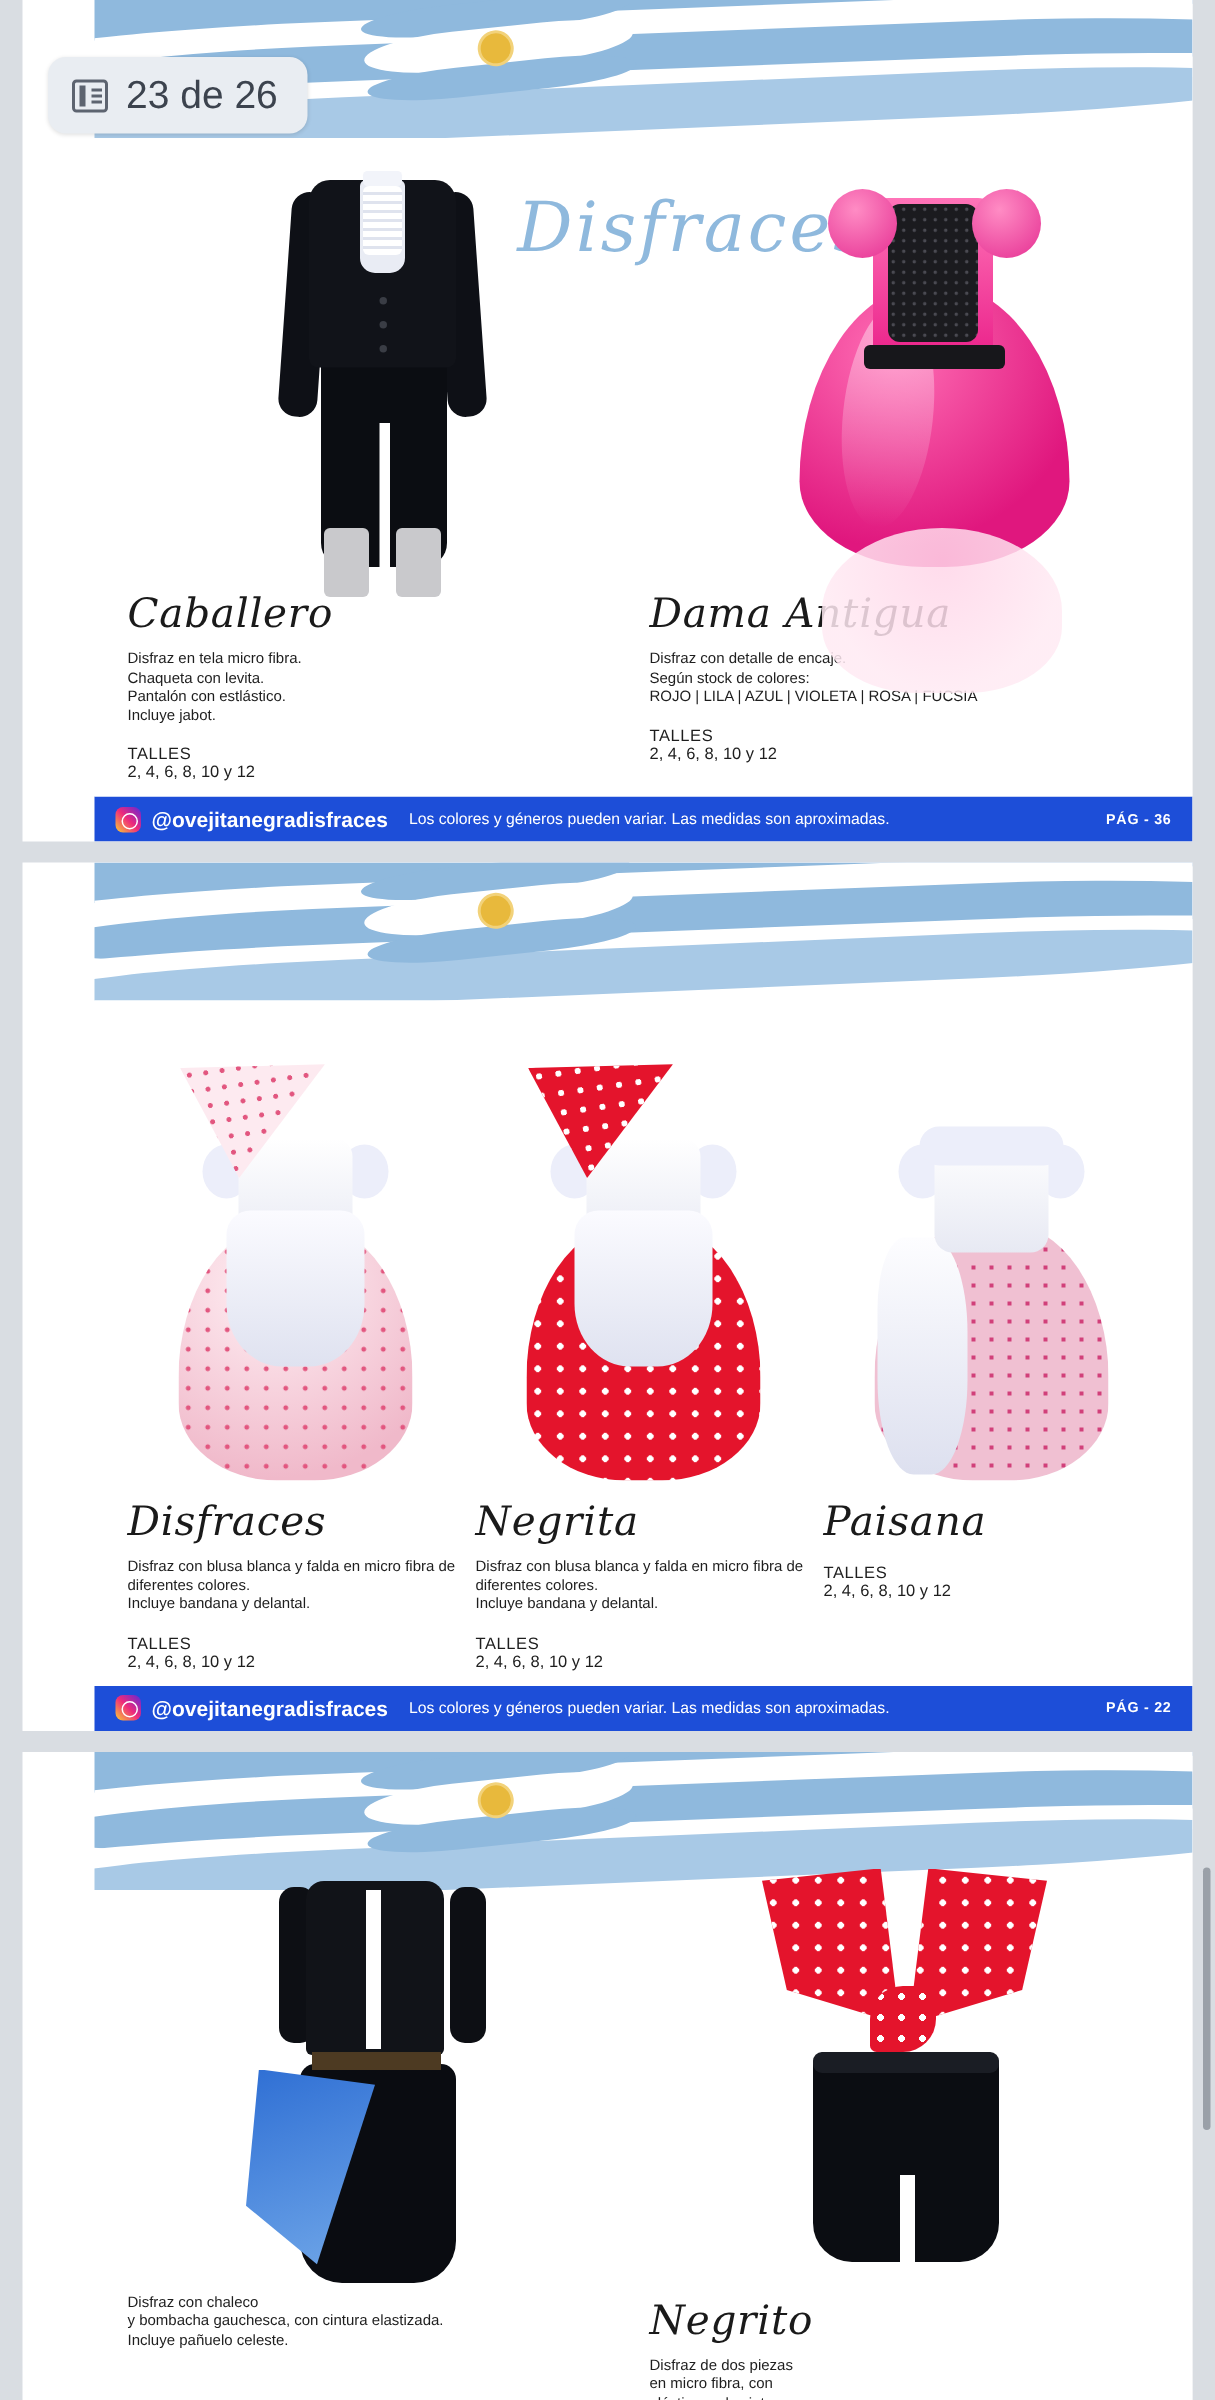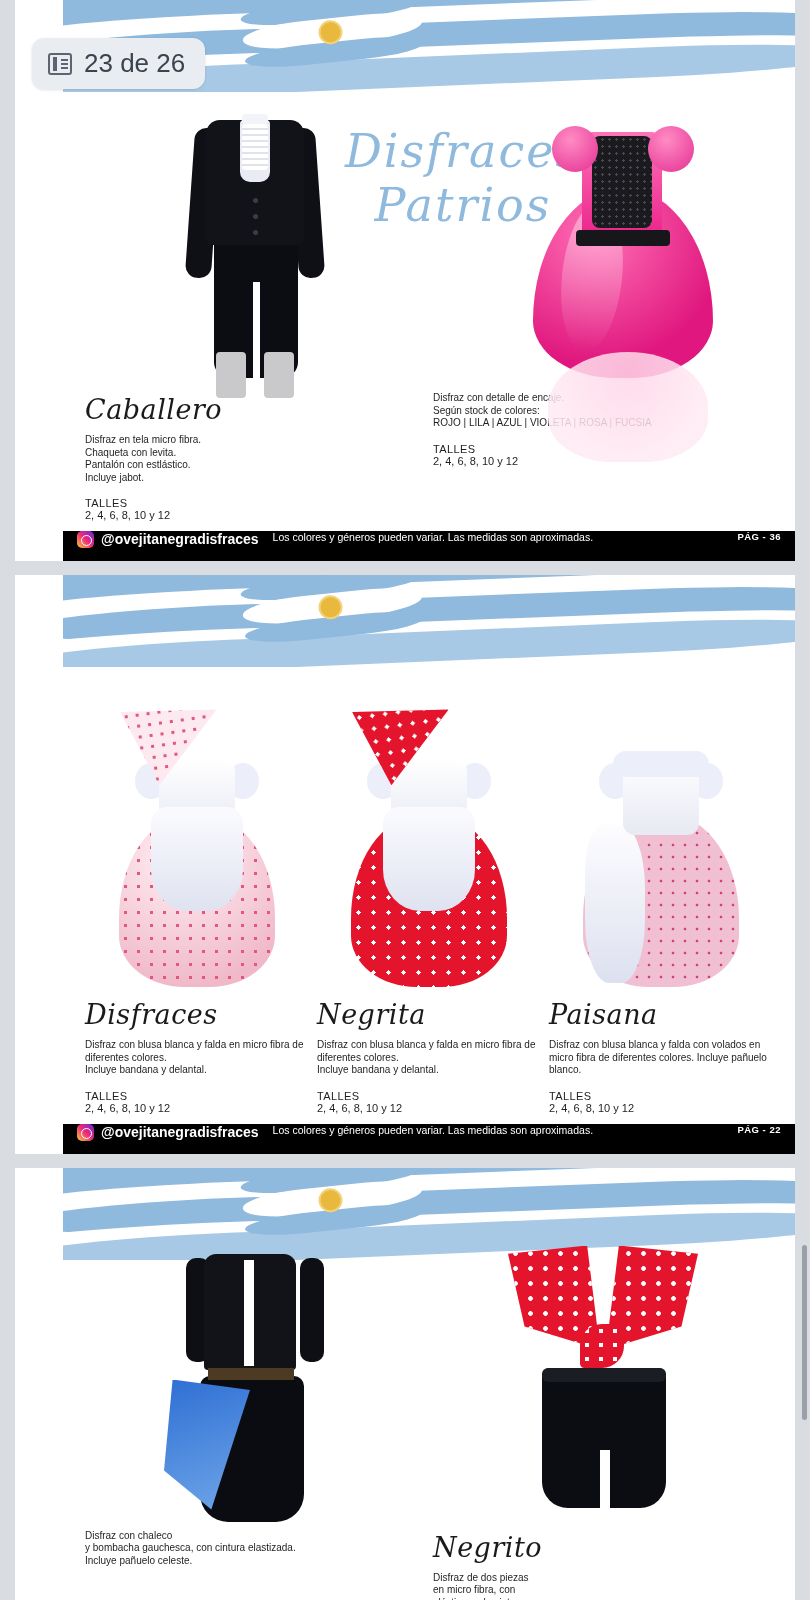--- a/index.html
+++ b/index.html
@@ -128,23 +128,23 @@
     color: #8fb9dd;
     font-size: 46px;
     line-height: 0.95;
     letter-spacing: 2px;
   }
   .title-line.two { margin-top: 10px; }
 
   
   .footer {
     display: flex;
-    align-items: flex-start;
+    align-items: center;
     height: 30px;
-    background: #000000;
+    background: #1d4ed8;
     padding: 0 14px;
     color: #ffffff;
   }
   .ig-icon {
     width: 17px; height: 17px;
     border-radius: 5px;
     background: linear-gradient(45deg,#f9ce34,#ee2a7b,#6228d7);
     position: relative;
     margin-right: 7px;
     flex: 0 0 auto;
@@ -417,21 +417,20 @@
         <div class="fk fk1"></div>
           <div class="fk fk2"></div>
           <div class="fk fk3"></div>
         <div class="sun"></div>
       </div>
     </div>
 
     <div class="page-body">
       <div class="title-block">
         <div class="title-line">Disfraces</div>
-        <div class="title-line two">Patrios</div>
       </div>
 
       <div class="products cols-2">
 
         <div class="product">
           <div class="photo">
             <div class="fig caballero">
               <div class="cab-sleeveL"></div>
                 <div class="cab-sleeveR"></div>
               <div class="cab-pants"></div>
@@ -462,20 +461,21 @@
               <div class="dama-skirt"></div>
               <div class="dama-skirt-hi"></div>
               <div class="dama-bodice"></div>
               <div class="dama-lace"></div>
               <div class="dama-sleeveL"></div>
                 <div class="dama-sleeveR"></div>
               <div class="dama-sash"></div>
               <div class="dama-ghost"></div>
             </div>
           </div>
+          <div class="pname">Dama Antigua</div>
           <div class="pdesc" style="white-space:pre-line">Disfraz con detalle de encaje.
 Según stock de colores:
 ROJO | LILA | AZUL | VIOLETA | ROSA | FUCSIA</div>
           <div class="talles-label">TALLES</div>
           <div class="talles-vals">2, 4, 6, 8, 10 y 12</div>
         </div>
 
       </div>
     </div>
 
@@ -546,21 +546,20 @@
             <div class="fig dress">
               <div class="dz-skirt p-skirt"></div>
               <div class="p-drape"></div>
               <div class="dz-sleeveL"></div>
                 <div class="dz-sleeveR"></div>
               <div class="dz-top"></div>
               <div class="p-collar"></div>
             </div>
           </div>
           <div class="pname">Paisana</div>
-          <div class="pdesc" style="white-space:pre-line">Disfraz con blusa blanca y falda con volados en micro fibra de diferentes colores. Incluye pañuelo blanco.</div>
           <div class="talles-label">TALLES</div>
           <div class="talles-vals">2, 4, 6, 8, 10 y 12</div>
         </div>
 
       </div>
     </div>
 
     <div class="footer">
       <span class="ig-icon"></span>
       <span class="ig-handle">@ovejitanegradisfraces</span>

